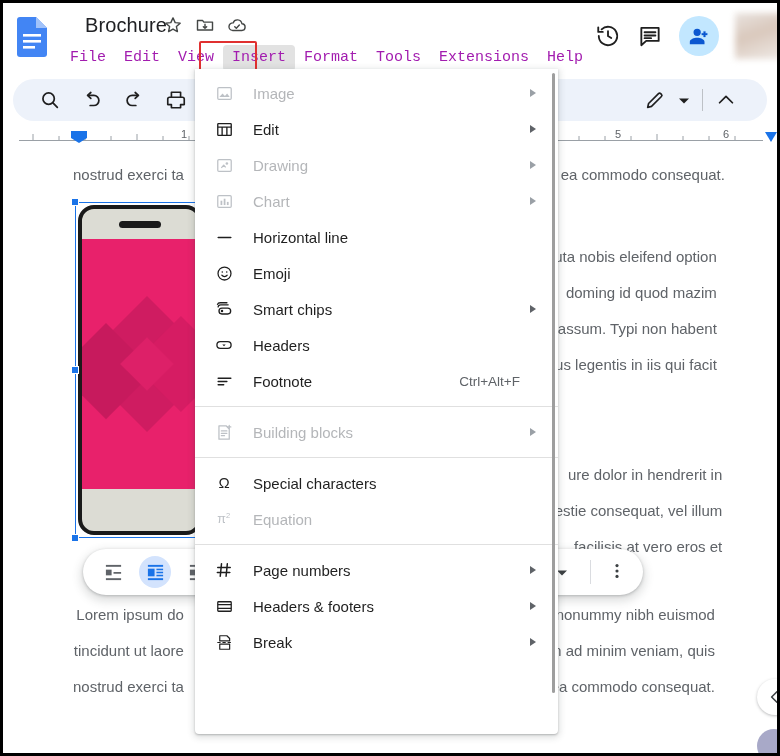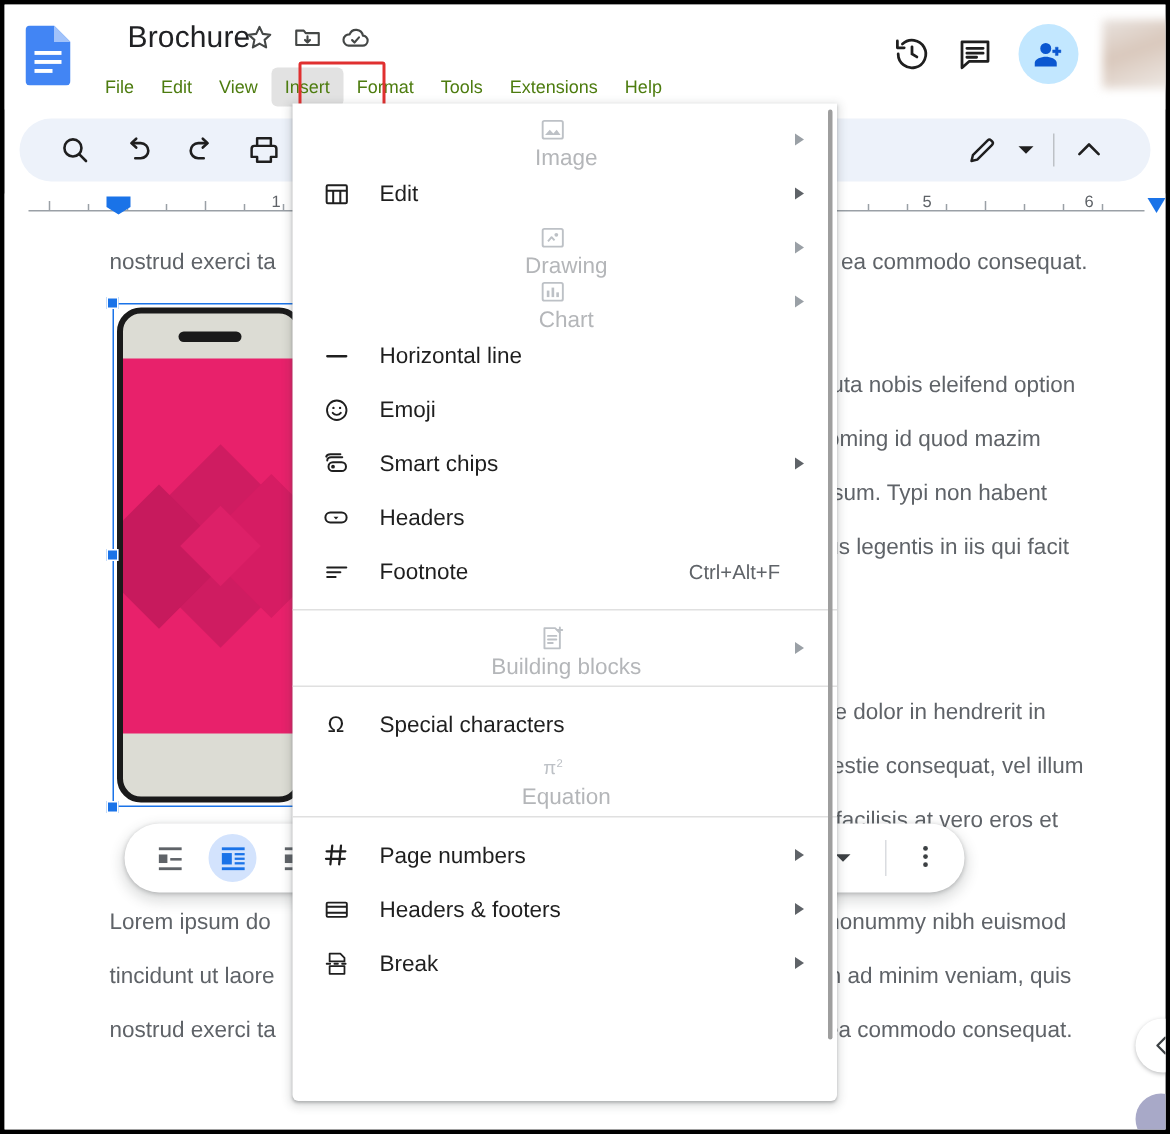--- a/index.html
+++ b/index.html
@@ -35,23 +35,24 @@
   .title-icons {
     position: absolute; left: 160px; top: 12px;
     display: flex; gap: 12px; align-items: center;
   }
   .title-icons .ic { width: 20px; height: 20px; color: #444746; cursor: pointer; }
   .menubar {
     position: absolute; left: 58px; top: 42px;
     display: flex; align-items: center; gap: 0px;
   }
   .menu-item {
-    font-size: 12px; color: #4d7c0f; padding: 2px 9px;
+    font-size: 15px; color: #a21caf; padding: 2px 9px;
     border-radius: 4px; cursor: pointer; line-height: 22px;
     white-space: nowrap;
+    font-family: Liberation Mono, monospace;
   }
   .menu-item.active { background: #e2e2e2; }
   .menu-highlight {
     position: absolute; left: 196px; top: 38px;
     width: 58px; height: 31px;
     border: 2px solid #e03030; border-radius: 2px;
     pointer-events: none;
   }
   .header-right {
     position: absolute; right: 0px; top: 10px;
@@ -94,20 +95,21 @@
 
   
   .page {
     position: absolute; top: 142px; left: 0;
     width: 774px; height: 608px; background: #fff;
   }
   .doc-text {
     position: absolute;
     font-size: 15px; color: #5f6368; line-height: 36px;
     white-space: nowrap;
+    text-align: right;
   }
   #para-left-top  { left: 70px;  top: 12px; }
   #para-right-top { left: 546px; top: 12px; }
   #para-right-mid { left: 532px; top: 94px; }
   #para-right-3   { left: 540px; top: 312px; }
   #para-left-bot  { left: 70px;  top: 452px; }
   #para-right-bot { left: 536px; top: 452px; }
 
   
   .phone-wrap {
@@ -174,21 +176,21 @@
     width: 363px; height: 665px;
     background: #fff; border-radius: 0 0 4px 4px;
     box-shadow: 0 2px 6px 2px rgba(60,64,67,.15), 0 1px 2px rgba(60,64,67,.3);
     overflow: hidden; z-index: 50;
   }
   .menu-inner { padding: 6px 0 0 0; position: relative; }
   .mrow {
     display: flex; align-items: center; height: 36px;
     padding: 0 16px 0 18px; cursor: pointer; position: relative;
   }
-  .mrow.dis { cursor: default; flex-direction: column; }
+  .mrow.dis { cursor: default; }
   .micon {
     width: 22px; height: 22px; margin-right: 18px;
     display: flex; align-items: center; justify-content: center;
     color: #1f1f1f; flex: none;
   }
   .mrow.dis .micon { color: #bdc1c6; }
   .mlabel { font-size: 15px; color: #1f1f1f; white-space: nowrap; }
   .mrow.dis .mlabel { color: #b4b6b9; }
   .maccel {
     margin-left: auto; font-size: 13.5px; color: #5f6368;

